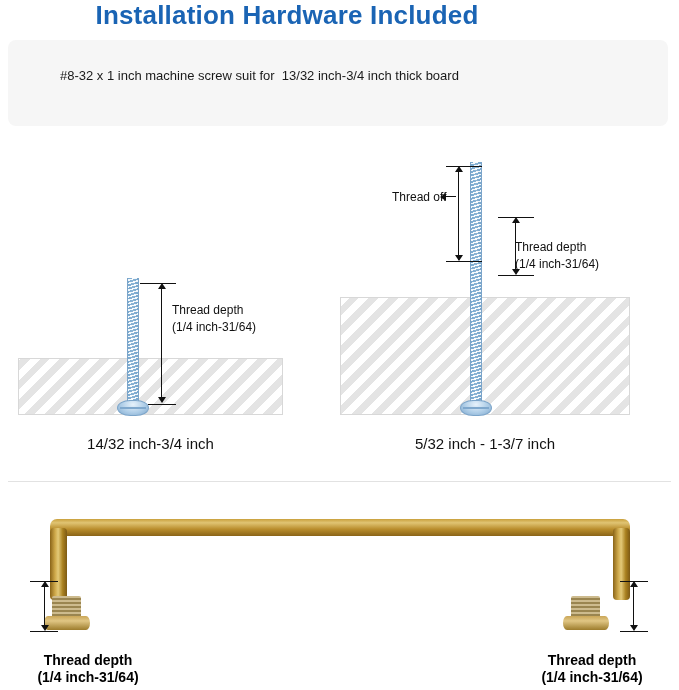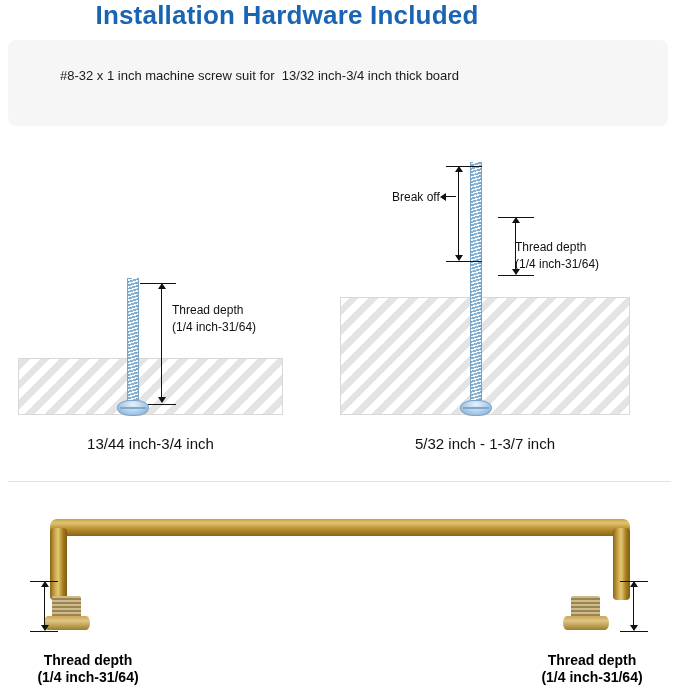--- a/index.html
+++ b/index.html
@@ -218,40 +218,40 @@
 
     <div class="dim-line vline" style="left:161px; top:288px; height:112px;"></div>
     <div class="arrow arrow-up" style="left:157.5px; top:283px;"></div>
     <div class="arrow arrow-down" style="left:157.5px; top:397px;"></div>
     <div class="tick" style="left:140px; top:283px; width:36px;"></div>
     <div class="tick" style="left:148px; top:404px; width:28px;"></div>
 
     <div class="lbl" style="left:172px; top:303px;">Thread depth</div>
     <div class="lbl" style="left:172px; top:320px;">(1/4 inch-31/64)</div>
 
-    <div class="caption" style="left:18px; top:435px; width:265px;">13/44 inch-3/4 inch</div>
+    <div class="caption" style="left:18px; top:435px; width:265px;">14/32 inch-3/4 inch</div>
   </div>
 
   <div>
 
     <div class="board" style="left:340px; top:297px; width:290px; height:118px;"></div>
 
     <div class="screw-shaft" style="left:470px; top:162px; width:12px; height:246px;">
       <div class="threads"></div>
     </div>
 
     <div class="screw-head" style="left:460px; top:400px; width:32px; height:16px;"></div>
     <div class="head-slot" style="left:463px; top:407px; width:26px; height:1.5px;"></div>
 
     <div class="dim-line vline" style="left:458px; top:172px; height:88px;"></div>
     <div class="arrow arrow-up" style="left:454.5px; top:166px;"></div>
     <div class="arrow arrow-down" style="left:454.5px; top:255px;"></div>
     <div class="tick" style="left:446px; top:166px; width:36px;"></div>
     <div class="tick" style="left:446px; top:261px; width:36px;"></div>
-    <div class="lbl" style="left:392px; top:190px;">Break off</div>
+    <div class="lbl" style="left:392px; top:190px;">Thread off</div>
     <div class="dim-line hline" style="left:444px; top:196px; width:12px;"></div>
     <div class="arrow arrow-left" style="left:440px; top:192.5px;"></div>
 
     <div class="dim-line vline" style="left:515px; top:222px; height:50px;"></div>
     <div class="arrow arrow-up" style="left:511.5px; top:217px;"></div>
     <div class="arrow arrow-down" style="left:511.5px; top:269px;"></div>
     <div class="tick" style="left:498px; top:217px; width:36px;"></div>
     <div class="tick" style="left:498px; top:275px; width:36px;"></div>
 
     <div class="lbl" style="left:515px; top:240px;">Thread depth</div>

